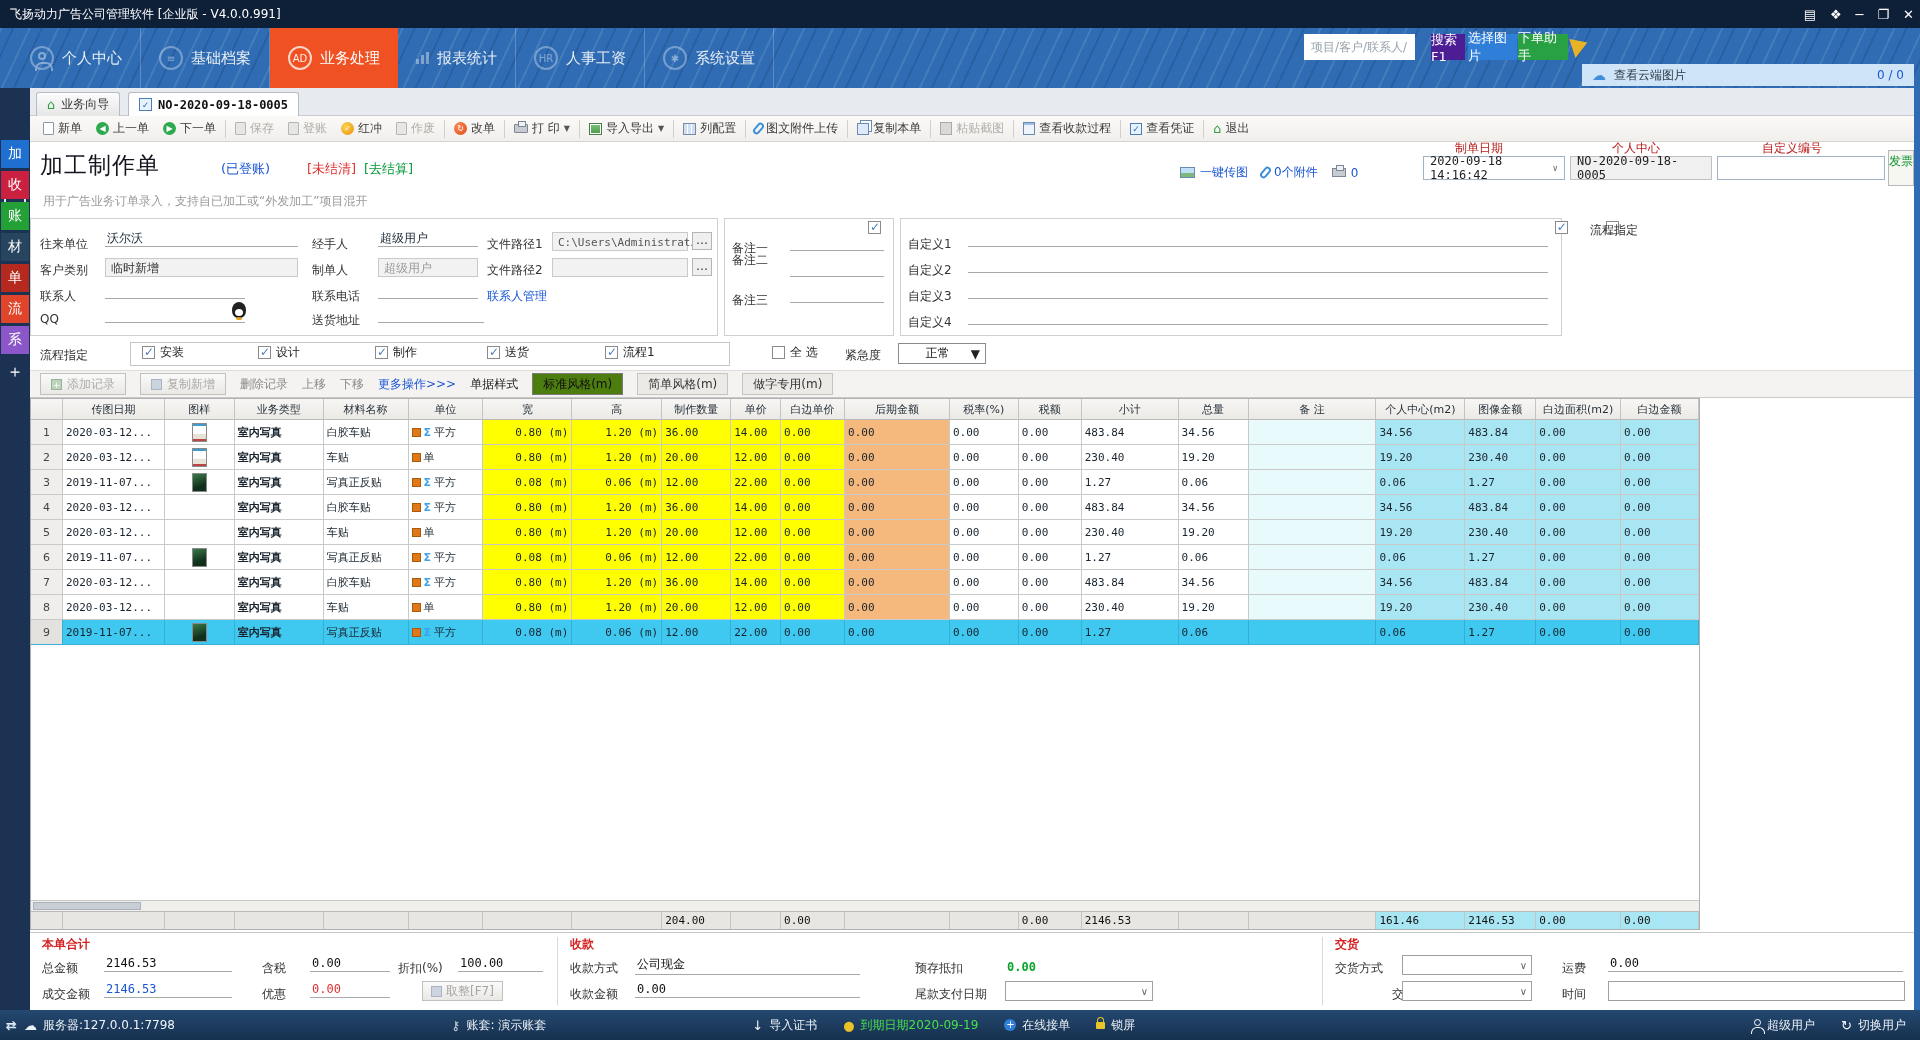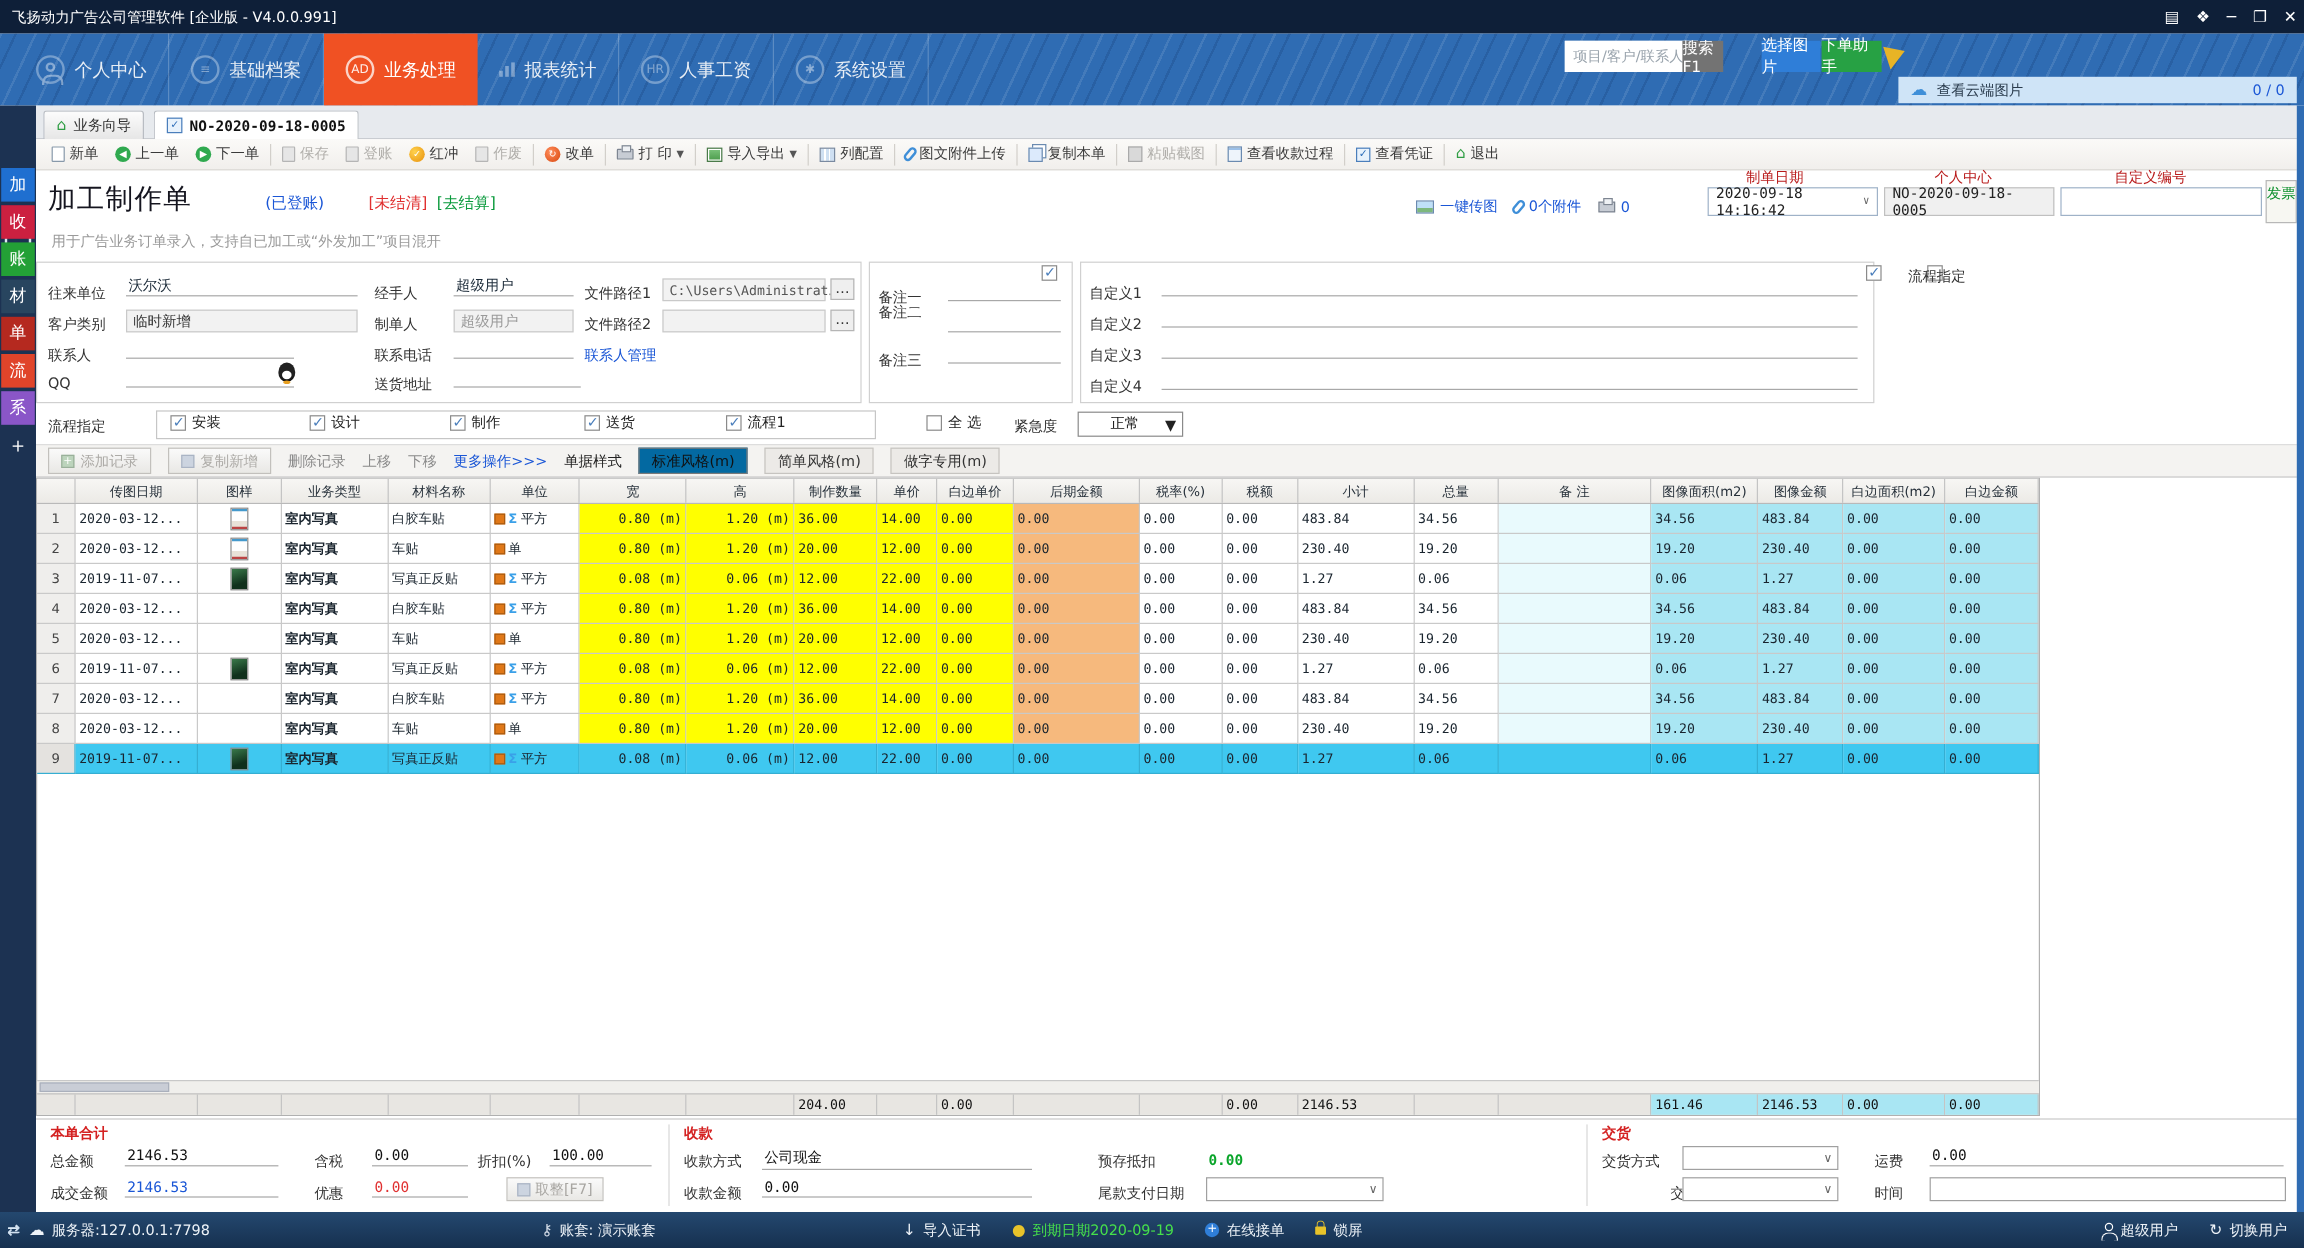--- a/index.html
+++ b/index.html
@@ -28,21 +28,21 @@
   .dim { opacity:.45; }
   .person-glyph { width:8px; height:8px; border:2px solid rgba(255,255,255,.9); border-radius:50%; position:relative; top:-2px; }
   .person-glyph:after { content:""; position:absolute; left:-5px; top:8px; width:14px; height:7px; border:2px solid rgba(255,255,255,.9); border-bottom:none; border-radius:7px 7px 0 0; }
   .bars-glyph { display:flex; align-items:flex-end; gap:2px; height:12px; }
   .bars-glyph i { width:3px; background:rgba(255,255,255,.85); display:block; }
 
   
   .search-input { left:1304px; top:34px; width:111px; height:26px; border:1px solid #fff; background:#fff; padding:0 6px; font-size:12px; color:#333; font-family:inherit; }
   .search-input::placeholder { color:#9aa4ad; }
   .tbtn { height:26px; top:34px; color:#fff; display:flex; align-items:center; justify-content:center; font-size:13px; cursor:pointer; }
-  .btn-search { left:1402px; width:34px; background:#737373; }
+  .btn-search { left:1431px; width:34px; background:#4c1d95; }
   .btn-pick  { left:1468px; width:49px; background:#2f7ed8; }
   .btn-helper{ left:1518px; width:50px; background:#27a144; }
   .horn { left:1572px; top:36px; width:0; height:0; border-left:16px solid #e8b426; border-top:9px solid transparent; border-bottom:11px solid transparent; transform:rotate(-18deg); }
   .cloudbar { left:1582px; top:64px; width:332px; height:22px; background:#cfe4f7; display:flex; align-items:center; padding:0 10px; gap:8px; color:#2a3b4d; }
   .cloud-ic { color:#3f8fd8; font-size:14px; line-height:1; }
   .cloud-count { margin-left:auto; color:#1a56d6; }
 
   
   .tabstrip { left:30px; top:88px; width:1884px; height:28px; background:#e7eaee; border-bottom:1px solid #c9ccd1; }
   .tab { position:absolute; top:4px; height:24px; display:flex; align-items:center; gap:6px; padding:0 10px; border:1px solid #b8bcc2; border-bottom:none; border-radius:3px 3px 0 0; font-size:12px; cursor:pointer; }
@@ -111,21 +111,21 @@
   .urgency-dd { position:absolute; left:868px; top:3px; width:88px; height:21px; border:1px solid #8a8a8a; background:#fff; display:flex; align-items:center; justify-content:space-between; padding:0 5px; font-size:12px; }
 
   
   .gridbar { left:30px; top:370px; width:1884px; height:28px; background:#f4f3f1; border-top:1px solid #ddd; border-bottom:1px solid #c9c9c9; display:flex; align-items:center; padding-left:10px; gap:14px; }
   .gb-btn { height:22px; border:1px solid #c2c0bc; background:linear-gradient(#fafafa,#e9e8e5); color:#adaba7; display:flex; align-items:center; gap:5px; padding:0 10px; }
   .gb-ic1 { width:11px; height:11px; background:#bcd4bc; border:1px solid #9ab09a; color:#fff; font-size:9px; line-height:10px; text-align:center; }
   .gb-ic2 { width:11px; height:11px; background:#ccd4e0; border:1px solid #aab4c4; }
   .gb-link { color:#8a8a8a; cursor:pointer; }
   .gb-more { color:#1a56d6; cursor:pointer; }
   .style-btn { height:22px; padding:0 10px; display:flex; align-items:center; font-size:12px; cursor:pointer; }
-  .style-active { background:#0369a1; border:1px solid #7a7a7a; color:#111; }
+  .style-active { background:#4d7c0f; border:1px solid #7a7a7a; color:#111; }
   .style-idle { background:#eceae7; border:1px solid #c6c4c0; color:#333; }
 
   
   .grid-region { left:30px; top:398px; width:1670px; height:532px; border:1px solid #b0b0b0; background:#fff; }
   .t-head { display:flex; height:21px; background:linear-gradient(#f7f6f4,#eceae6); border-bottom:1px solid #b9b9b9; }
   .t-hc { border-right:1px solid #c4c4c4; font-size:11px; color:#26303a; display:flex; align-items:center; justify-content:center; overflow:hidden; white-space:nowrap; }
   .t-row { display:flex; height:25px; cursor:pointer; }
   .t-c { border-right:1px solid #c9c9c9; border-bottom:1px solid #c9c9c9; font-size:11px; padding:0 3px; display:flex; align-items:center; overflow:hidden; white-space:nowrap; color:#19242e; }
   .num { font-family:"DejaVu Sans Mono","Liberation Mono",monospace; }
   .c-right { justify-content:flex-end; }
@@ -491,21 +491,21 @@
         <div class="t-hc" style="width: 90px;">高</div>
         <div class="t-hc" style="width: 69px;">制作数量</div>
         <div class="t-hc" style="width: 50px;">单价</div>
         <div class="t-hc" style="width: 64px;">白边单价</div>
         <div class="t-hc" style="width: 105px;">后期金额</div>
         <div class="t-hc" style="width: 69px;">税率(%)</div>
         <div class="t-hc" style="width: 63px;">税额</div>
         <div class="t-hc" style="width: 97px;">小计</div>
         <div class="t-hc" style="width: 70px;">总量</div>
         <div class="t-hc" style="width: 128px;">备 注</div>
-        <div class="t-hc" style="width: 89px;">图像面积(m2)</div>
+        <div class="t-hc" style="width: 89px;">个人中心(m2)</div>
         <div class="t-hc" style="width: 71px;">图像金额</div>
         <div class="t-hc" style="width: 85px;">白边面积(m2)</div>
         <div class="t-hc" style="width: 78px;">白边金额</div>
       </div>
     <div class="t-row">
         <div class="t-c bg-rownum c-center" style="width: 32px;">1</div>
         <div class="t-c num" style="width: 102px;">2020-03-12...</div>
         <div class="t-c c-center" style="width: 70px;">
           <div class="thumb light"></div>
         </div>

